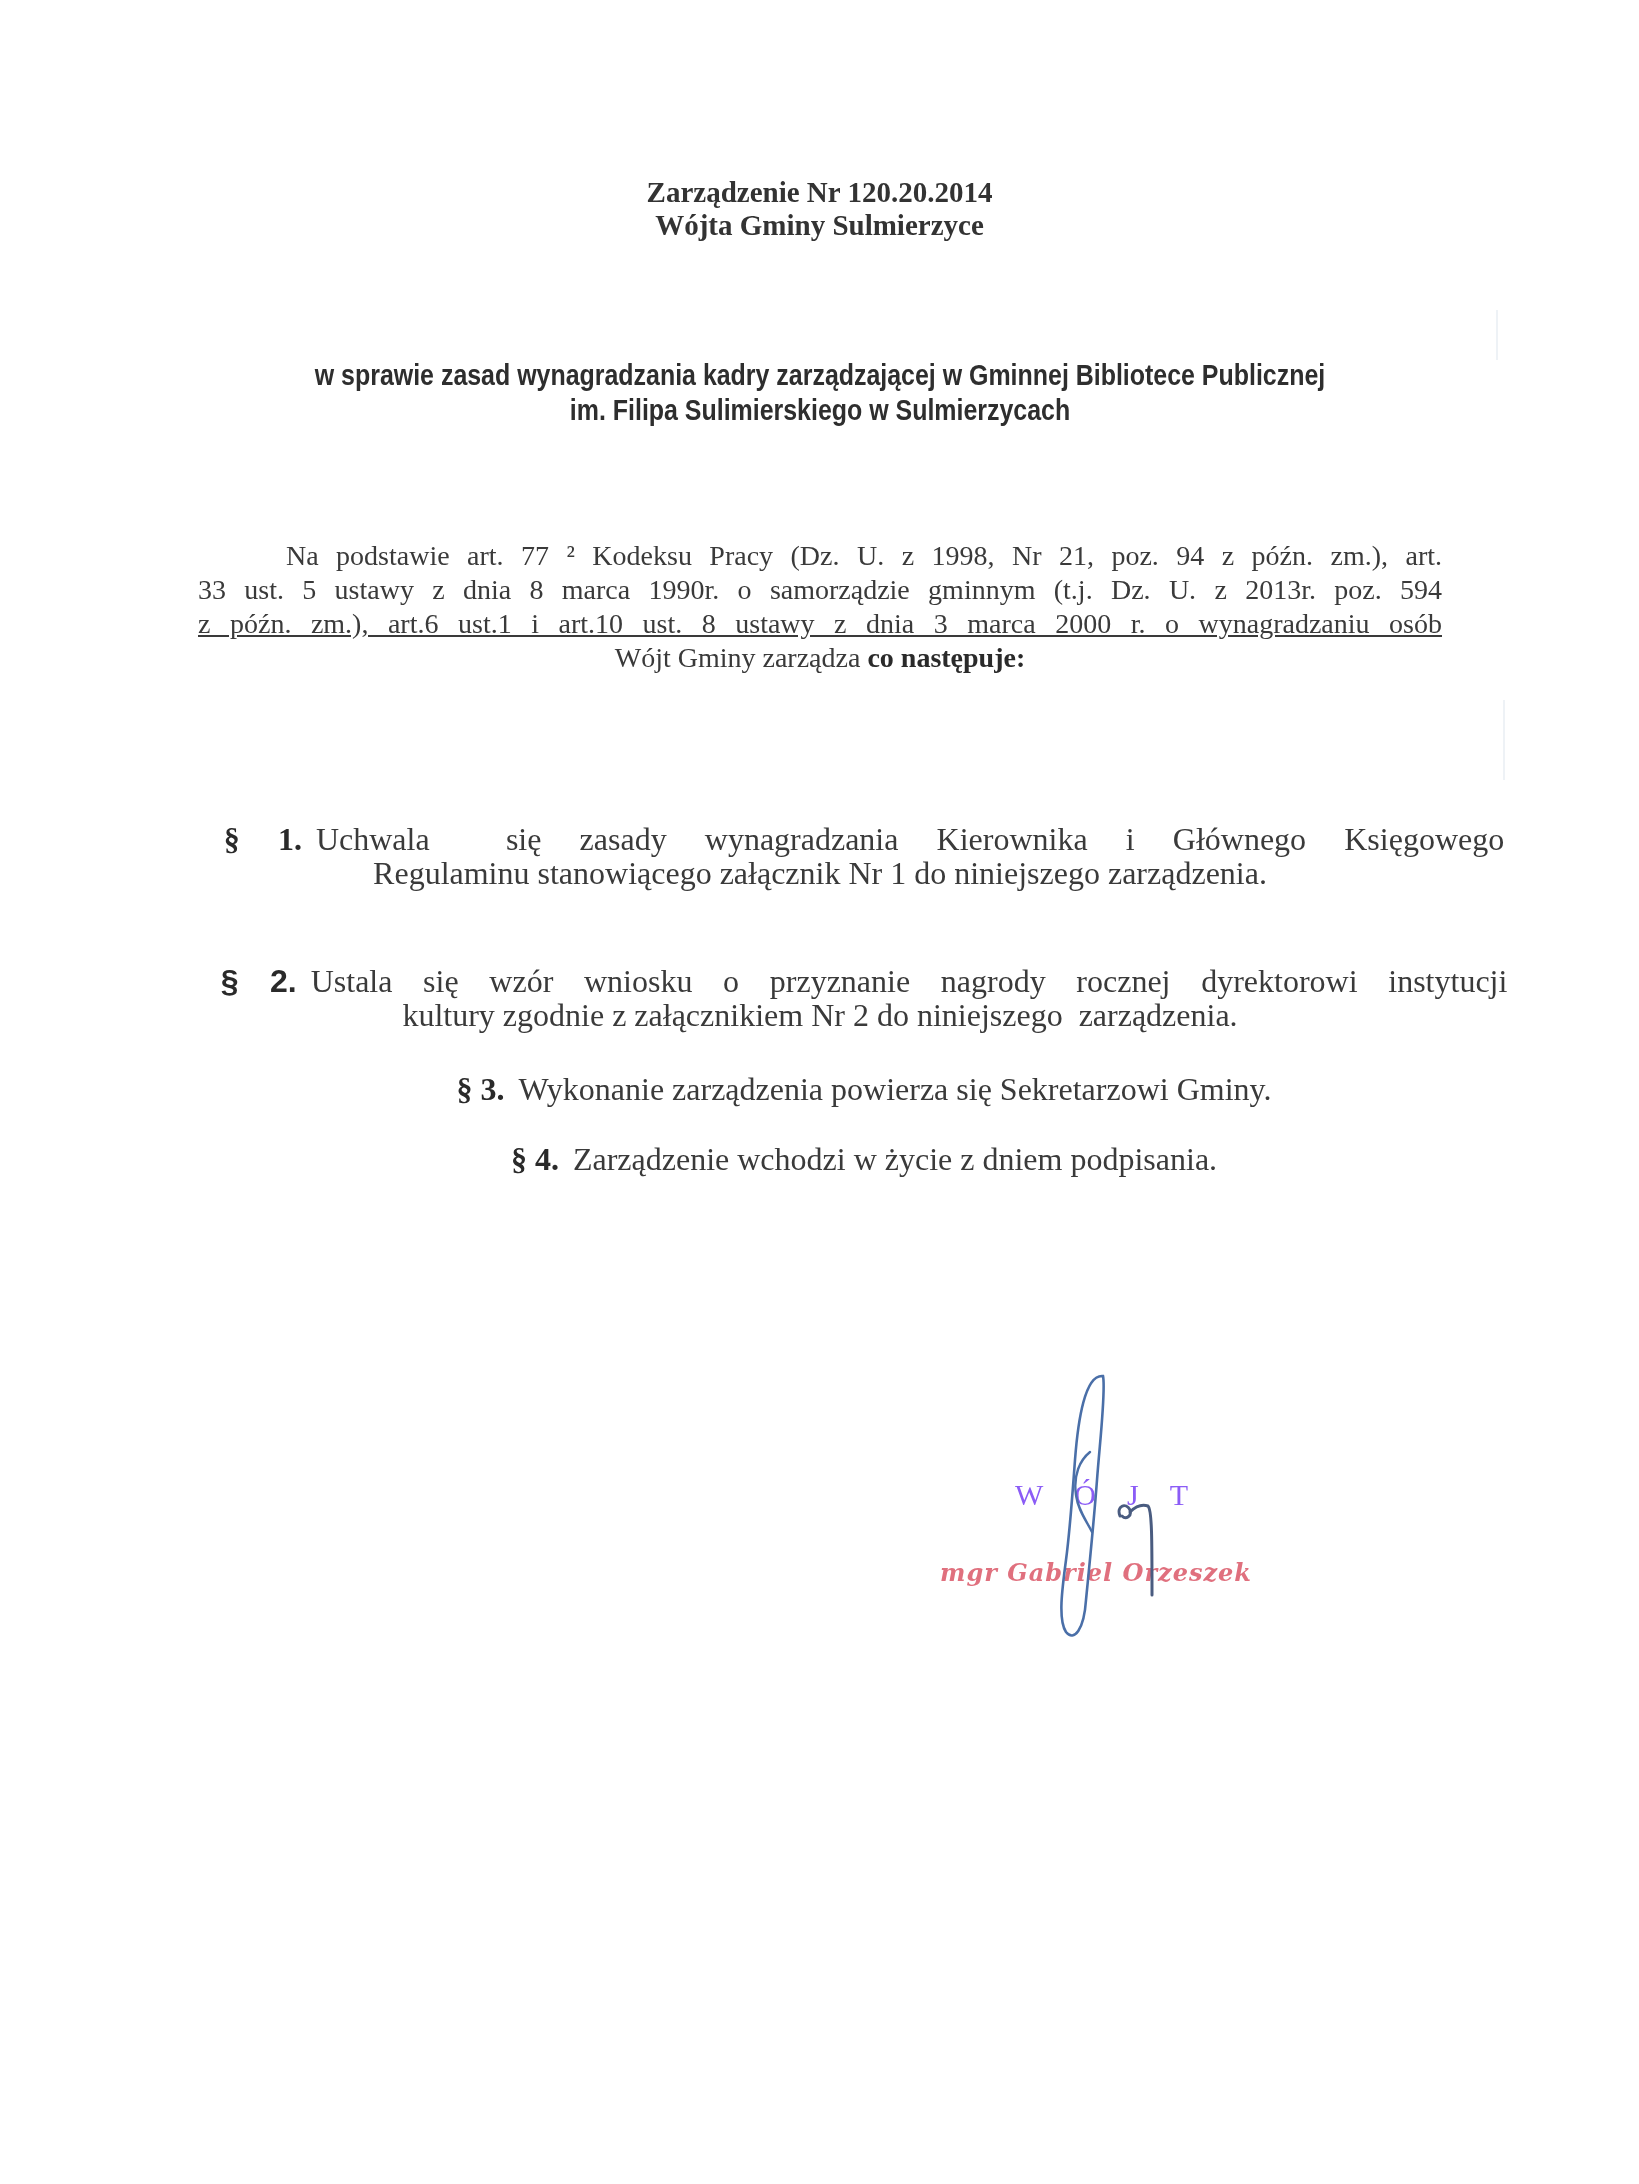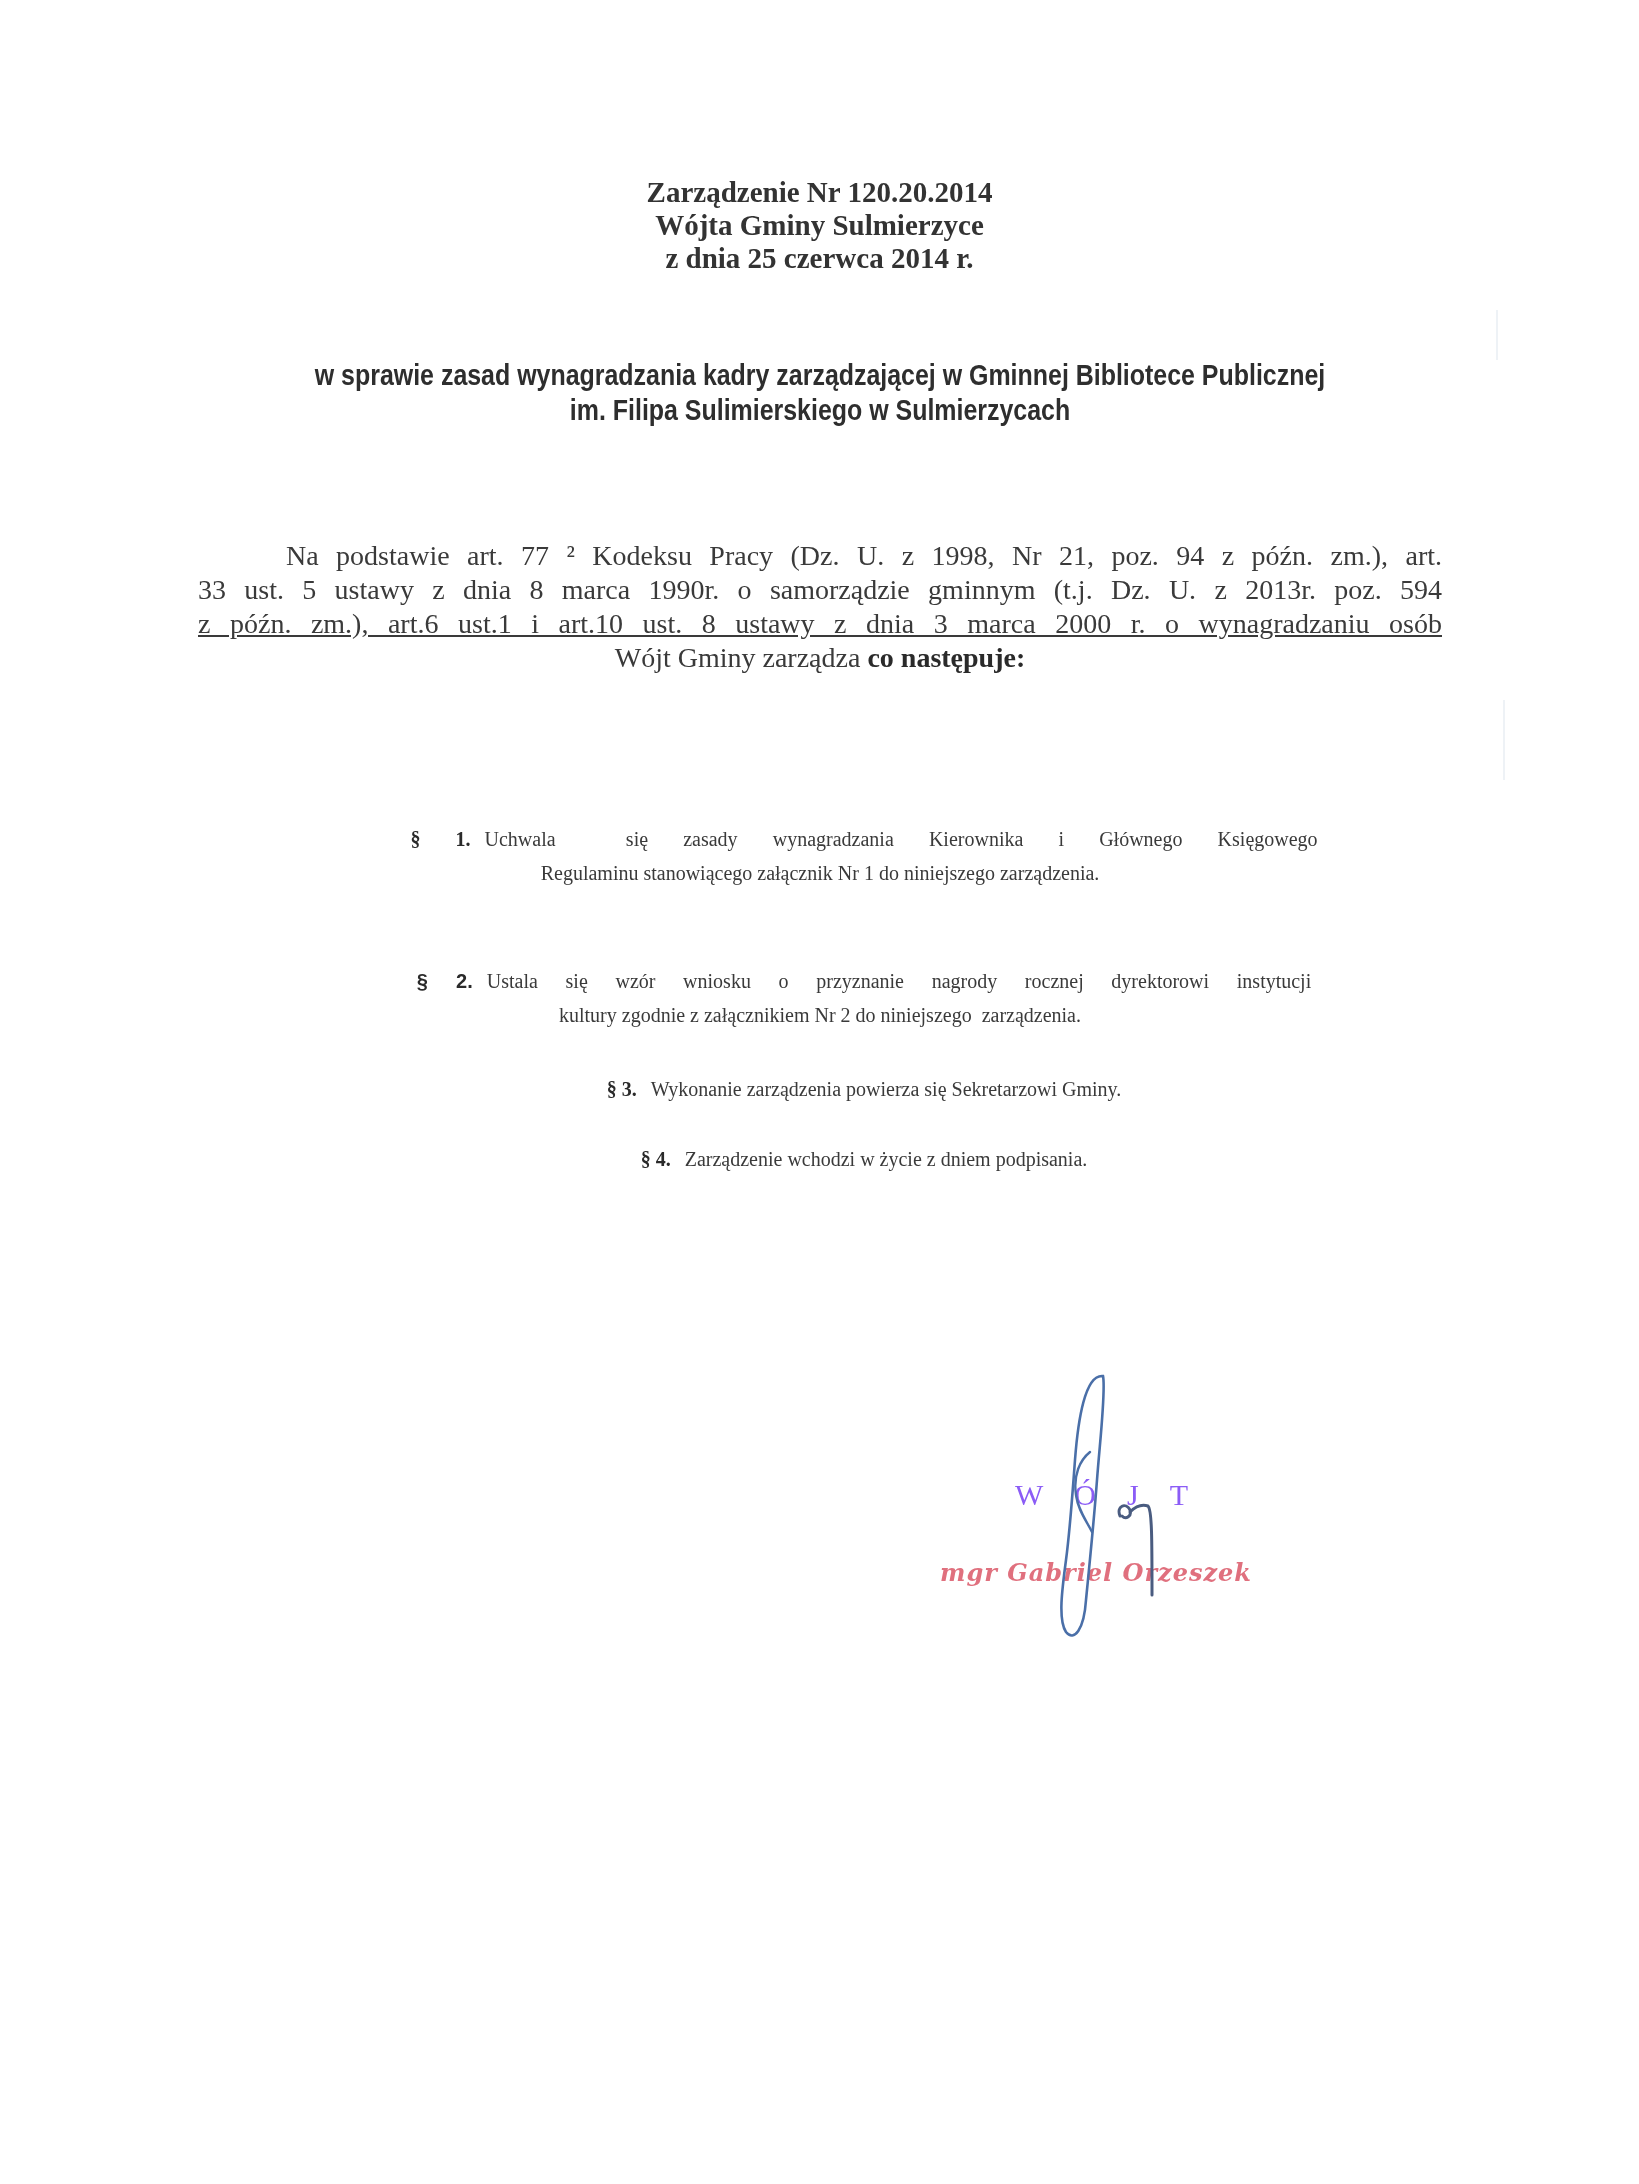--- a/index.html
+++ b/index.html
@@ -60,21 +60,21 @@
       white-space: nowrap;
       display: flex;
       justify-content: center;
     }
     .line.last { justify-content: center; }
     .line.indent { padding-left: 88px; }
     .par {
       position: absolute;
       left: 198px;
       width: 1244px;
-      font-size: 20px;
+      font-size: 32px;
       line-height: 34px;
       color: #3a3a3a;
     }
     .sec-num { font-weight: bold; color: #2a2a2a; margin-right: 14px; }
     .bold { font-weight: bold; color: #2a2a2a; }
     .p1 { top: 822px; }
     .p2 { top: 964px; }
     .p2 .line { font-family: "Liberation Sans", sans-serif; }
     .p2 .narrow {
       font-family: "Liberation Serif", serif;
@@ -124,21 +124,20 @@
 <body>
 
 <div class="page">
 
   <div class="scan-mark" style="left:1496px;top:310px;width:2px;height:50px;"></div>
   <div class="scan-mark" style="left:1503px;top:700px;width:2px;height:80px;"></div>
 
   <div class="header-block">
     <div>Zarządzenie Nr 120.20.2014</div>
     <div>Wójta Gminy Sulmierzyce</div>
-    <div>z dnia 25 czerwca 2014 r.</div>
   </div>
 
   <div class="subject-block">
     <div>w sprawie zasad wynagradzania kadry zarządzającej w Gminnej Bibliotece Publicznej</div>
     <div>im. Filipa Sulimierskiego w Sulmierzycach</div>
   </div>
 
   <div class="preamble">
     <div class="line indent">
         <span style="word-spacing: 10.4488px;">Na podstawie art. 77 ² Kodeksu Pracy (Dz. U. z 1998, Nr 21, poz. 94 z późn. zm.), art.</span>

